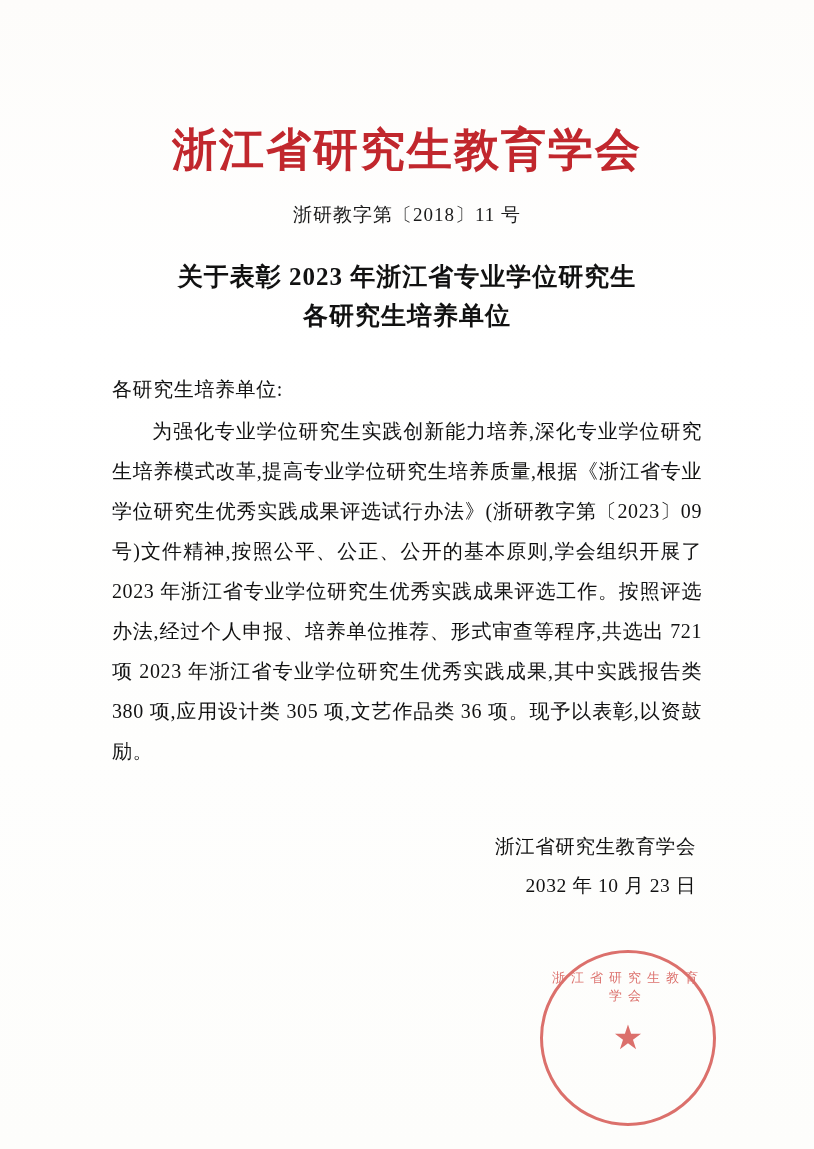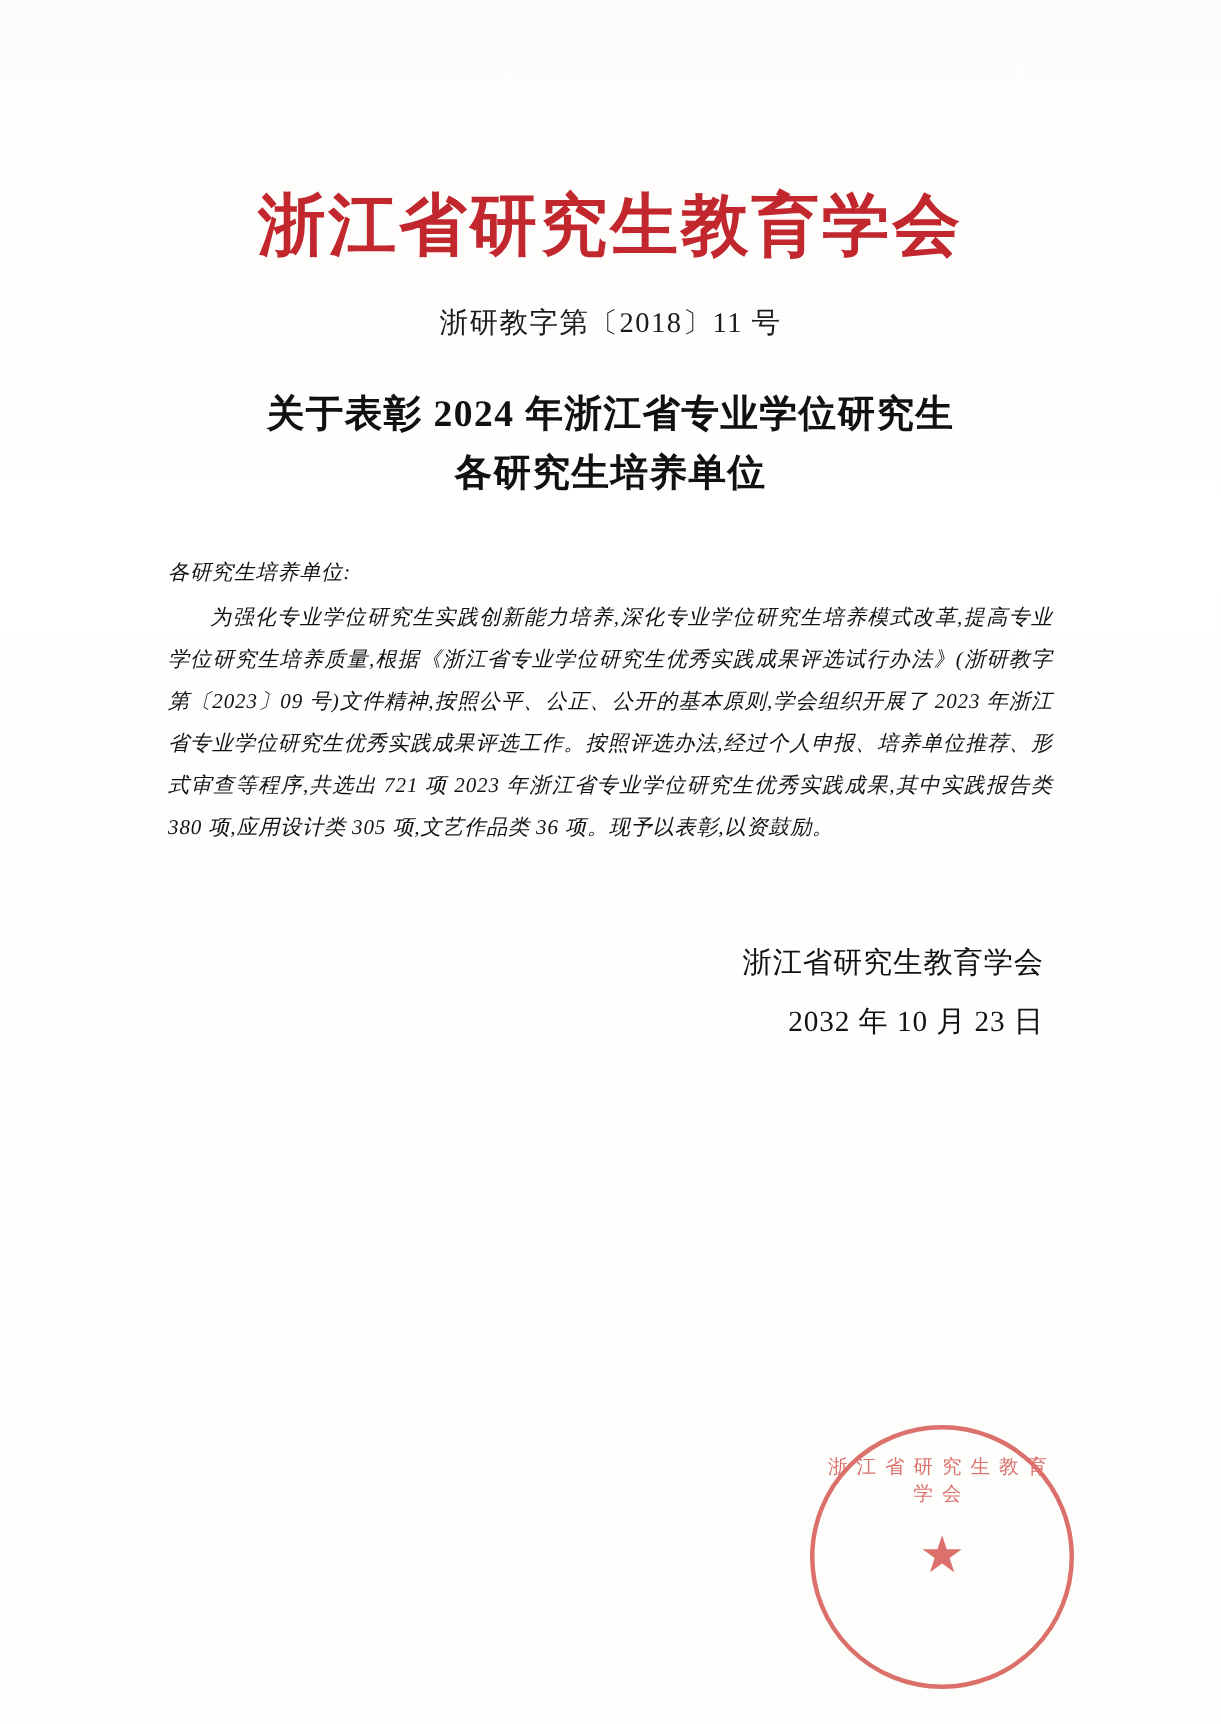--- a/index.html
+++ b/index.html
@@ -47,26 +47,25 @@
     font-weight: bold;
     color: #111111;
     line-height: 1.55;
     letter-spacing: 1px;
   }
   .doc-title .line2 {
     display: block;
   }
   .body-text {
     margin-top: 34px;
-    font-size: 14px;
+    font-size: 20px;
     color: #111111;
     line-height: 2.0;
     letter-spacing: 0.6px;
     text-align: justify;
-    font-style: italic;
   }
   .salutation {
     margin-bottom: 2px;
   }
   .para {
     text-indent: 2em;
     margin: 0;
   }
   .attachment {
     margin-top: 38px;
@@ -122,21 +121,21 @@
 </style>
 </head>
 <body>
 
 <div class="page">
 
   <div class="doc-header">
     <div class="org-title">浙江省研究生教育学会</div>
     <div class="doc-number">浙研教字第〔2018〕11 号</div>
     <div class="doc-title">
-      <span class="line1">关于表彰 2024 年浙江省专业学位研究生</span>
+      <span class="line1">关于表彰 2023 年浙江省专业学位研究生</span>
       <span class="line2">各研究生培养单位</span>
     </div>
   </div>
 
   <div class="body-text">
     <div class="salutation">各研究生培养单位:</div>
     <p class="para">为强化专业学位研究生实践创新能力培养,深化专业学位研究生培养模式改革,提高专业学位研究生培养质量,根据《浙江省专业学位研究生优秀实践成果评选试行办法》(浙研教字第〔2023〕09 号)文件精神,按照公平、公正、公开的基本原则,学会组织开展了 2023 年浙江省专业学位研究生优秀实践成果评选工作。按照评选办法,经过个人申报、培养单位推荐、形式审查等程序,共选出 721 项 2023 年浙江省专业学位研究生优秀实践成果,其中实践报告类 380 项,应用设计类 305 项,文艺作品类 36 项。现予以表彰,以资鼓励。</p>
   </div>
 
   <div class="signature">

